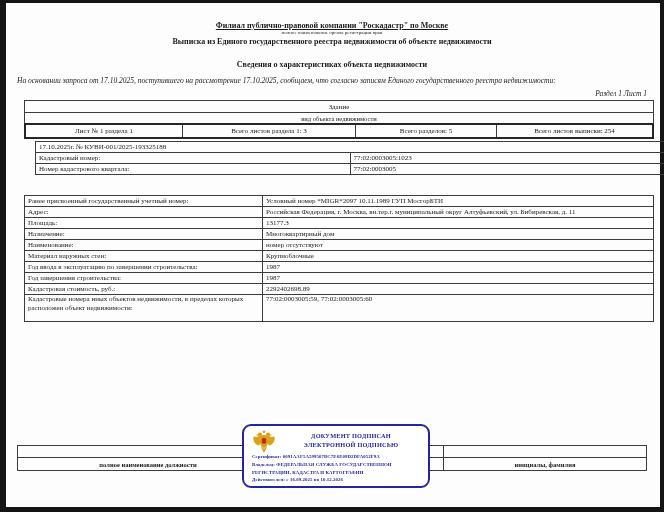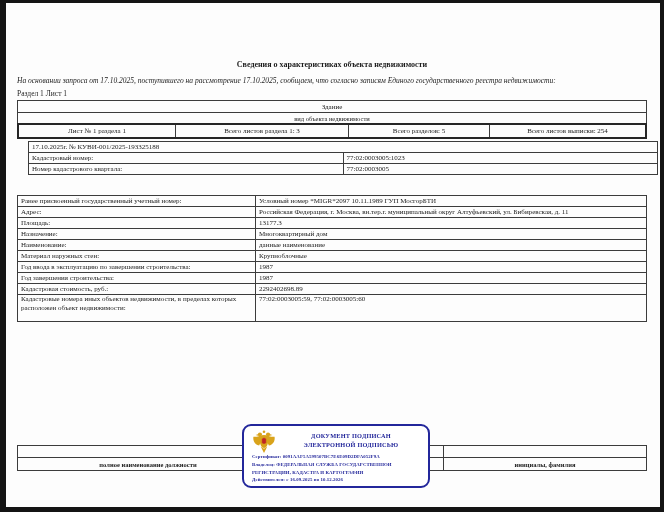--- a/index.html
+++ b/index.html
@@ -7,25 +7,25 @@
        font-family:"Liberation Serif", serif;color:#1c1c1c;}
   .page{position:absolute;left:6px;top:3px;width:654px;height:504px;background:#fdfdfd;}
 
   .hdr{position:absolute;left:11px;top:18px;width:630px;text-align:center;}
   .org{font-size:8px;font-weight:600;text-decoration:underline;}
   .org-cap{font-size:5px;color:#2a2a2a;}
   .doc-title{font-size:8px;font-weight:700;margin-top:2px;}
   .section-title{position:absolute;left:11px;top:57px;width:630px;text-align:center;
                  font-size:8px;font-weight:600;}
   .request{position:absolute;left:11px;top:73px;width:630px;font-size:7.5px;text-align:left;font-style:italic;}
-  .razdel{position:absolute;left:11px;top:86px;width:630px;text-align:left;font-size:7.5px;}
+  .razdel{position:absolute;left:11px;top:86px;width:630px;text-align:right;font-size:7.5px;font-style:italic;}
 
   table{border-collapse:collapse;table-layout:fixed;}
   td{border:1px solid #3c3c3c;font-size:7px;padding:0 3px;overflow:hidden;white-space:nowrap;}
-  .tbl{position:absolute;left:11px;width:636px;font-family:Liberation Serif, serif;}
+  .tbl{position:absolute;left:18px;width:636px;font-family:Liberation Serif, serif;}
   .tbl table{width:630px;border:1.5px solid #262626;}
 
   .t-kind{top:97px;}
   .t-kind td{text-align:center;height:11px;}
   .t-kind .cap td{font-size:6.5px;height:10px;}
 
   .t-sheets{top:120px;}
   .t-sheets table{border-width:2px;}
   .t-sheets td{text-align:center;height:12px;border-radius:6px;}
 
@@ -50,20 +50,25 @@
   .stamp .sm{position:absolute;left:8px;width:170px;font-size:4.8px;font-weight:600;
              white-space:nowrap;letter-spacing:.1px;}
   .s1{top:28px;} .s2{top:36px;} .s3{top:44px;} .s4{top:51px;}
   .eagle{position:absolute;left:7px;top:3px;width:26px;height:25px;}
 </style>
 </head>
 <body>
 
 <div class="page">
 
+  <div class="hdr">
+    <div class="org">Филиал публично-правовой компании "Роскадастр" по Москве</div>
+    <div class="org-cap">полное наименование органа регистрации прав</div>
+    <div class="doc-title">Выписка из Единого государственного реестра недвижимости об объекте недвижимости</div>
+  </div>
 
   <div class="section-title">Сведения о характеристиках объекта недвижимости</div>
   <div class="request">На  основании запроса от 17.10.2025, поступившего на рассмотрение 17.10.2025, сообщаем, что согласно записям Единого государственного реестра недвижимости:</div>
   <div class="razdel">Раздел 1 Лист 1</div>
 
   <div class="tbl t-kind">
     <table>
       <tbody>
           <tr>
             <td>Здание</td>
@@ -120,21 +125,21 @@
       <tr>
         <td class="lbl">Площадь:</td>
         <td>13177.3</td>
       </tr>
       <tr>
         <td class="lbl">Назначение:</td>
         <td>Многоквартирный дом</td>
       </tr>
       <tr>
         <td class="lbl">Наименование:</td>
-        <td>данные наименование</td>
+        <td>номер отсутствуют</td>
       </tr>
       <tr>
         <td class="lbl">Материал наружных стен:</td>
         <td>Крупноблочные</td>
       </tr>
       <tr>
         <td class="lbl">Год ввода в эксплуатацию по завершении строительства:</td>
         <td>1987</td>
       </tr>
       <tr>

